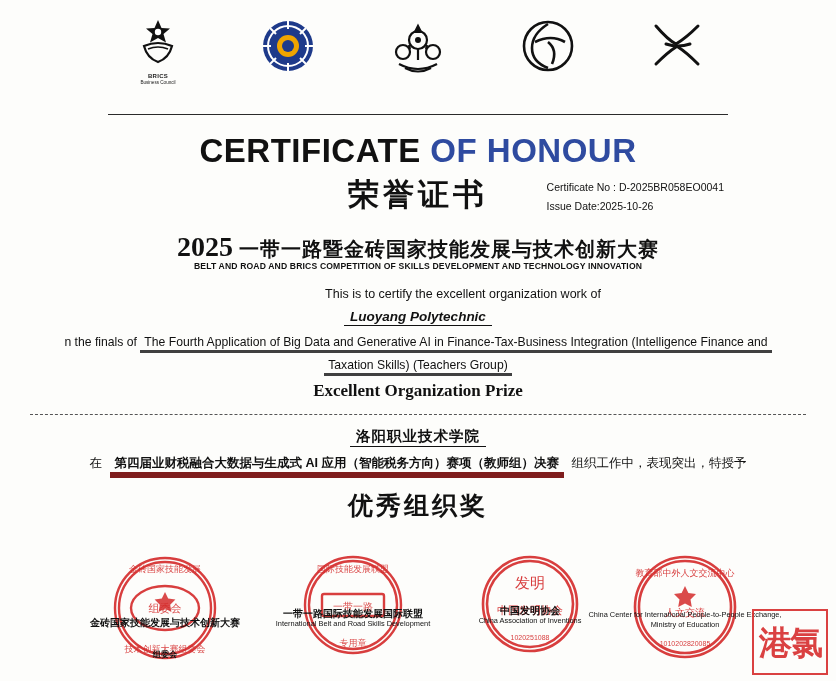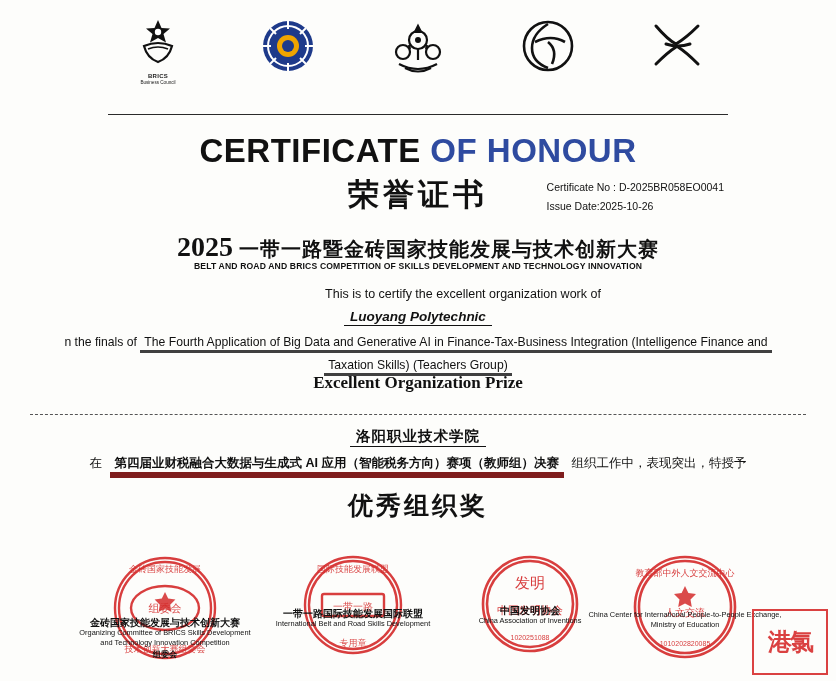--- a/index.html
+++ b/index.html
@@ -191,21 +191,21 @@
     text-align: center;
     font-size: 12.2px;
     color: #111;
   }
   .finals-2 span {
     border-bottom: 3px solid #404040;
     padding: 0 4px 1px 4px;
   }
   .prize-en {
     position: absolute;
-    top: 373px;
+    top: 381px;
     left: 0;
     width: 836px;
     text-align: center;
     font-family: "Liberation Serif", serif;
     font-size: 17px;
     font-weight: bold;
     color: #111;
   }
 
   .dashed {
@@ -309,21 +309,21 @@
   }
 
   .watermark {
     position: absolute;
     right: 8px;
     bottom: 6px;
     width: 72px;
     height: 62px;
     border: 2px solid #d83232;
     color: #d83232;
-    font-size: 24px;
+    font-size: 33px;
     font-weight: bold;
     letter-spacing: -2px;
     display: flex;
     align-items: center;
     justify-content: center;
     line-height: 1;
     opacity: .92;
   }
 </style>
 </head>
@@ -468,22 +468,20 @@
           <ellipse cx="56" cy="56" rx="34" ry="22"></ellipse>
         </g>
         <g fill="#d42a2a" opacity=".85" font-family="Liberation Sans, sans-serif" font-size="9">
           <text x="56" y="20" text-anchor="middle">金砖国家技能发展</text>
           <text x="56" y="100" text-anchor="middle">技术创新大赛组委会</text>
           <text x="56" y="60" text-anchor="middle" font-size="11">组委会</text>
         </g>
         <path d="M56 40 l3.2 6.6 7.2 1 -5.2 5.1 1.2 7.2 -6.4 -3.4 -6.4 3.4 1.2 -7.2 -5.2 -5.1 7.2 -1 Z" fill="#d42a2a" opacity=".85"></path>
       </svg>
       <div class="cap-cn" style="top:64px;">金砖国家技能发展与技术创新大赛</div>
-      <div class="cap-en" style="top:76px; white-space:pre-line;">Organizing Committee of BRICS Skills Development
-and Technology Innovation Competition</div>
       <div class="cap-sub" style="top:97px;">组委会</div>
     </div>
 
     <div class="seal" style="left:233px; top:0; width:240px; height:118px;">
       <svg class="stamp" width="106" height="106" viewBox="0 0 106 106" aria-hidden="true">
         <g fill="none" stroke="#d42a2a" stroke-width="2.4" opacity=".9">
           <circle cx="53" cy="53" r="48"></circle>
           <circle cx="53" cy="53" r="44"></circle>
           <rect x="22" y="42" width="62" height="22" rx="2"></rect>
         </g>

